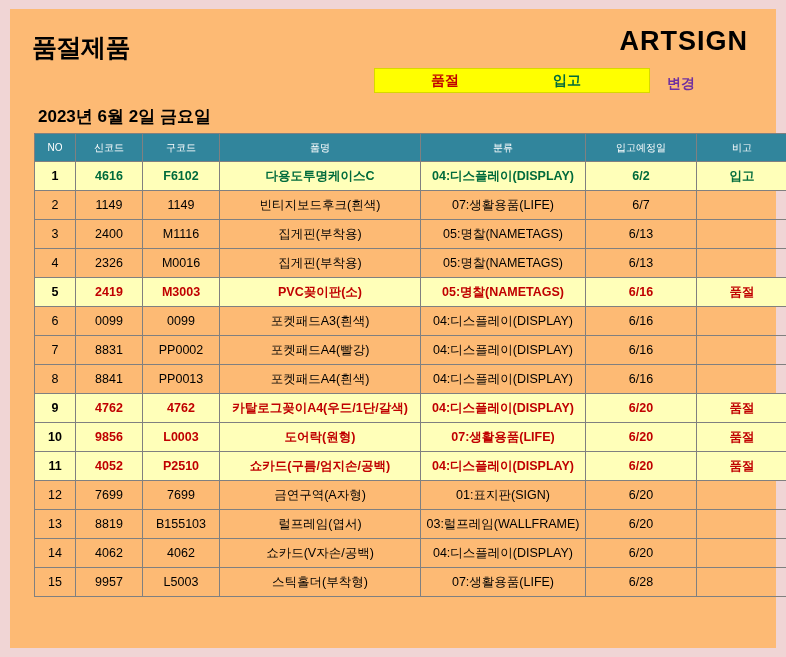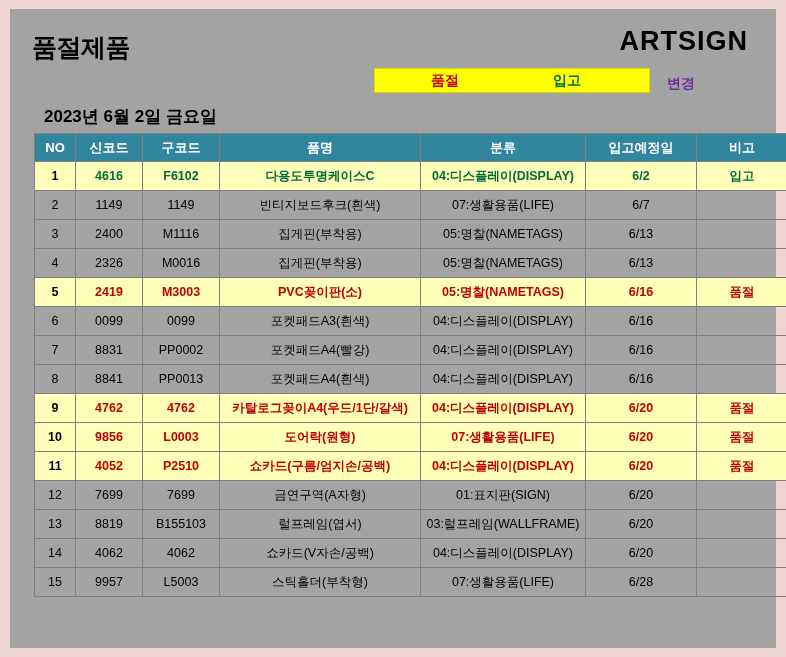--- a/index.html
+++ b/index.html
@@ -12,21 +12,21 @@
     background: #f0d5d5;
     font-family: "Liberation Sans", sans-serif;
     overflow: hidden;
   }
   .page {
     position: absolute;
     left: 10px;
     top: 9px;
     width: 766px;
     height: 639px;
-    background: #a3a3a3;
+    background: #fdba74;
     box-sizing: border-box;
   }
   .header {
     position: relative;
     height: 96px;
   }
   .doc-title {
     position: absolute;
     left: 22px;
     top: 22px;
@@ -74,21 +74,21 @@
   .legend-change {
     position: absolute;
     left: 657px;
     top: 66px;
     font-size: 14px;
     font-weight: bold;
     color: #7030a0;
   }
   .date-line {
     position: absolute;
-    left: 34px;
+    left: 28px;
     top: 96px;
     font-size: 17px;
     font-weight: bold;
     color: #000000;
     text-align: center;
   }
   table.grid {
     position: absolute;
     left: 24px;
     top: 124px;
@@ -102,22 +102,22 @@
     font-size: 12.5px;
     text-align: center;
     padding: 0 2px;
     color: #000000;
     overflow: hidden;
     white-space: nowrap;
   }
   table.grid th {
     background: #31859c;
     color: #ffffff;
-    font-weight: bold;
-    font-size: 13px;
+    font-weight: normal;
+    font-size: 10px;
     height: 27px;
   }
   tr.hl td {
     background: #ffffb9;
     font-weight: bold;
   }
   td.c-red { color: #c00000; }
   td.c-green { color: #006b3c; }
   tr.hl td.c-red { color: #c00000; }
   tr.hl td.c-green { color: #006b3c; }

